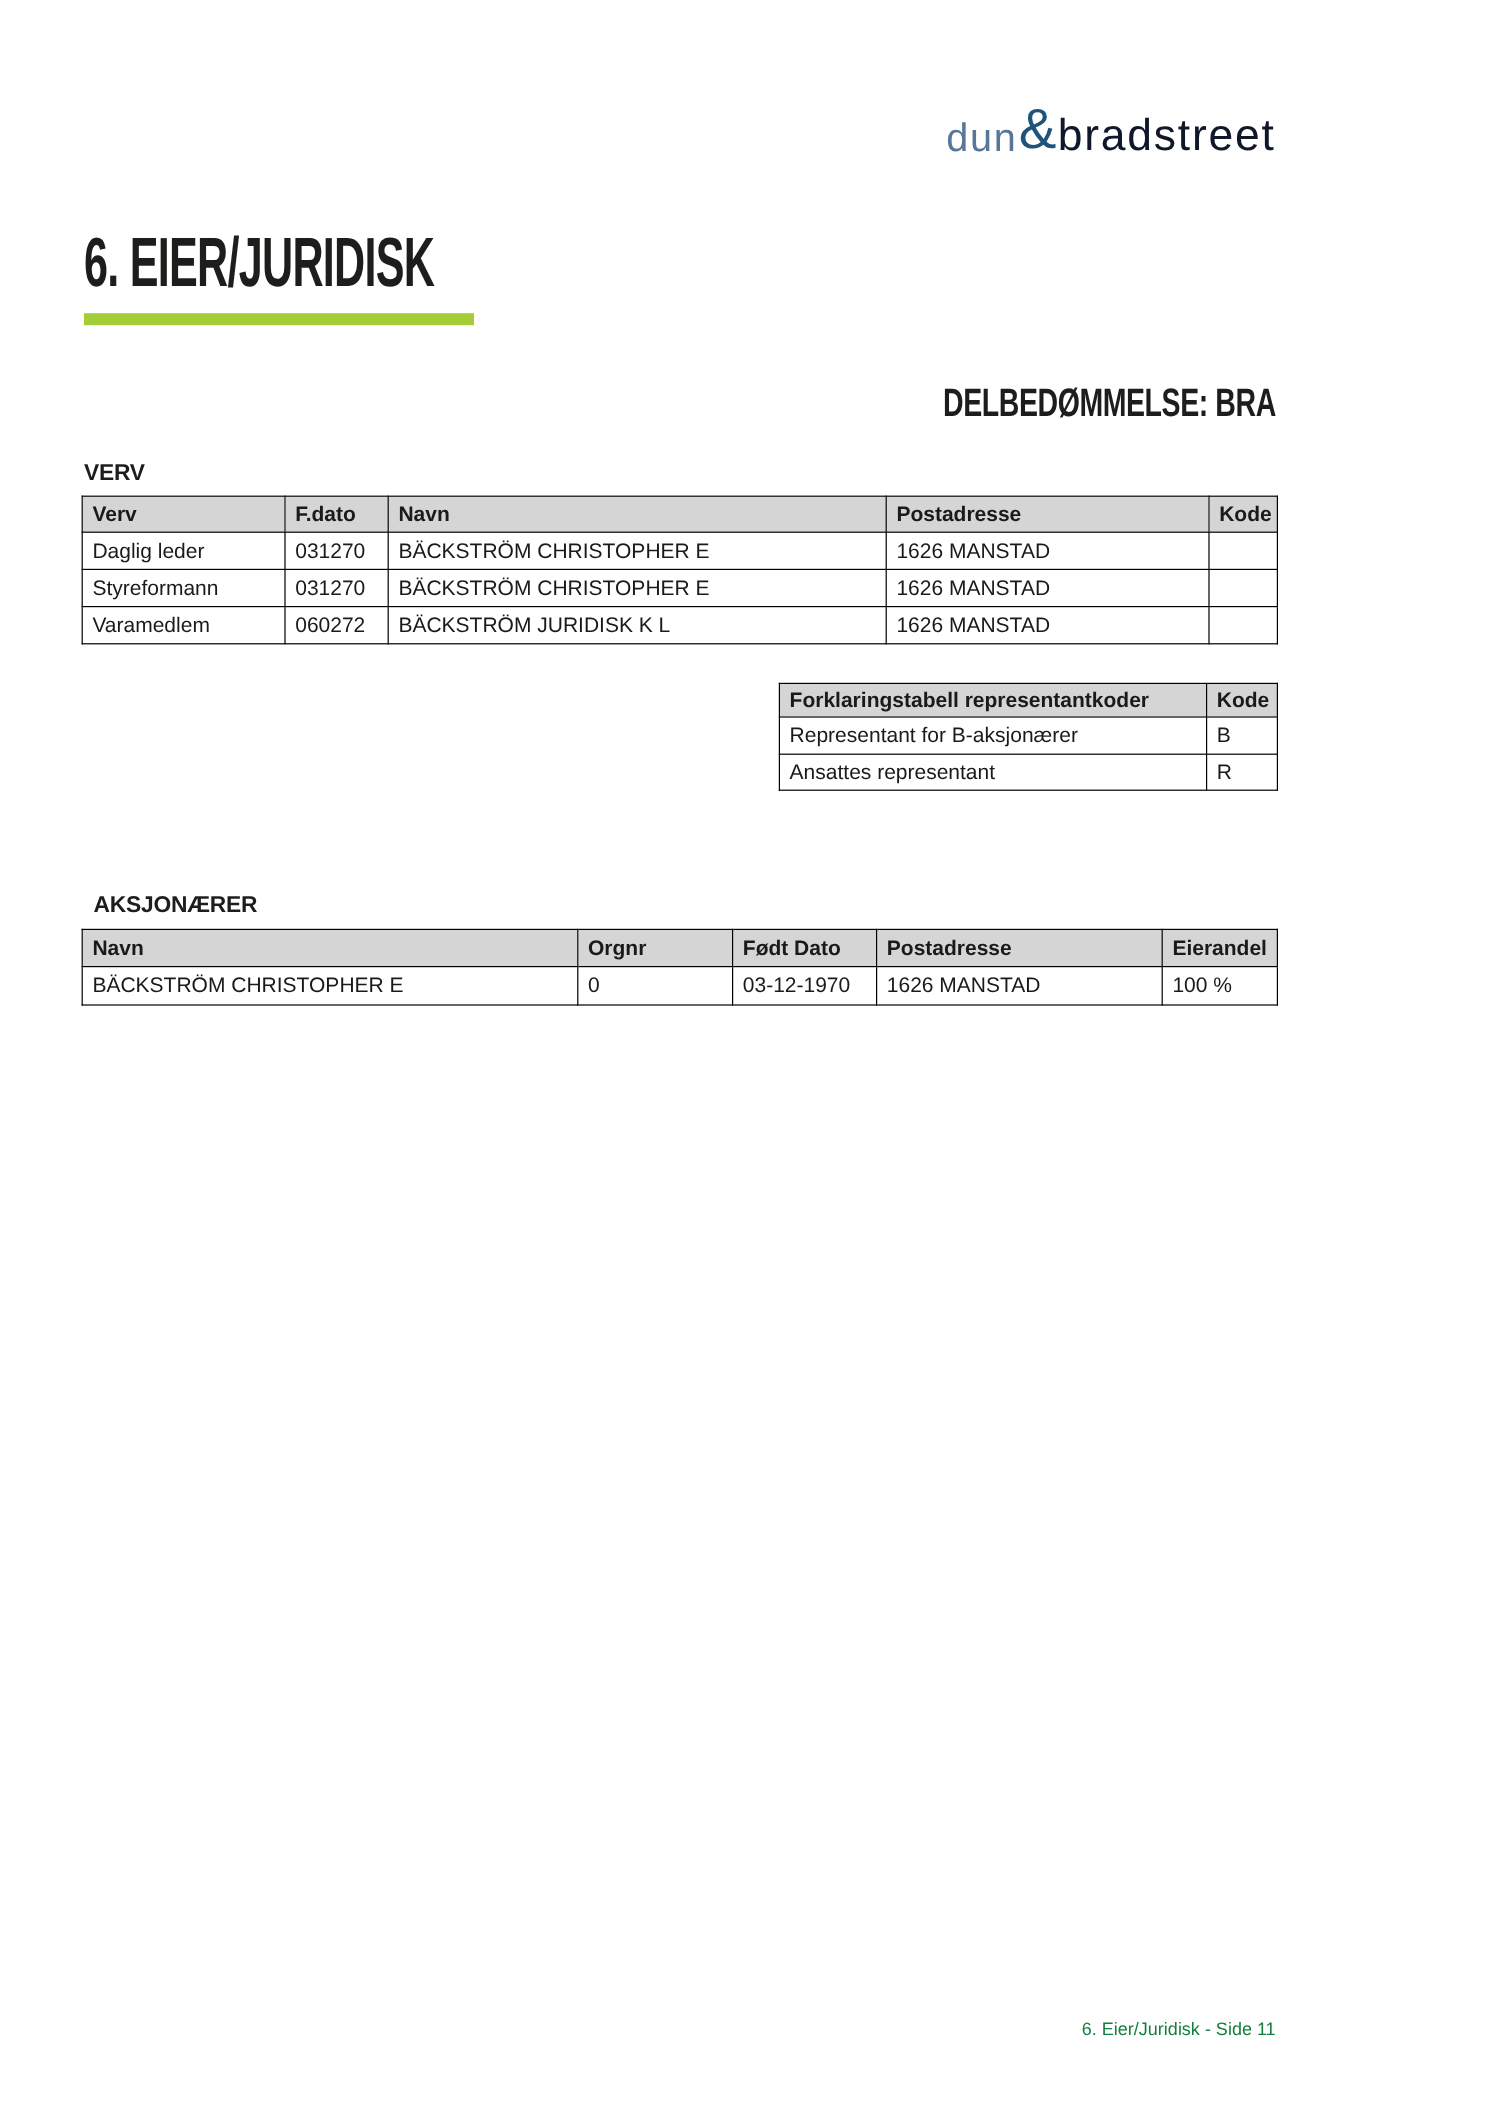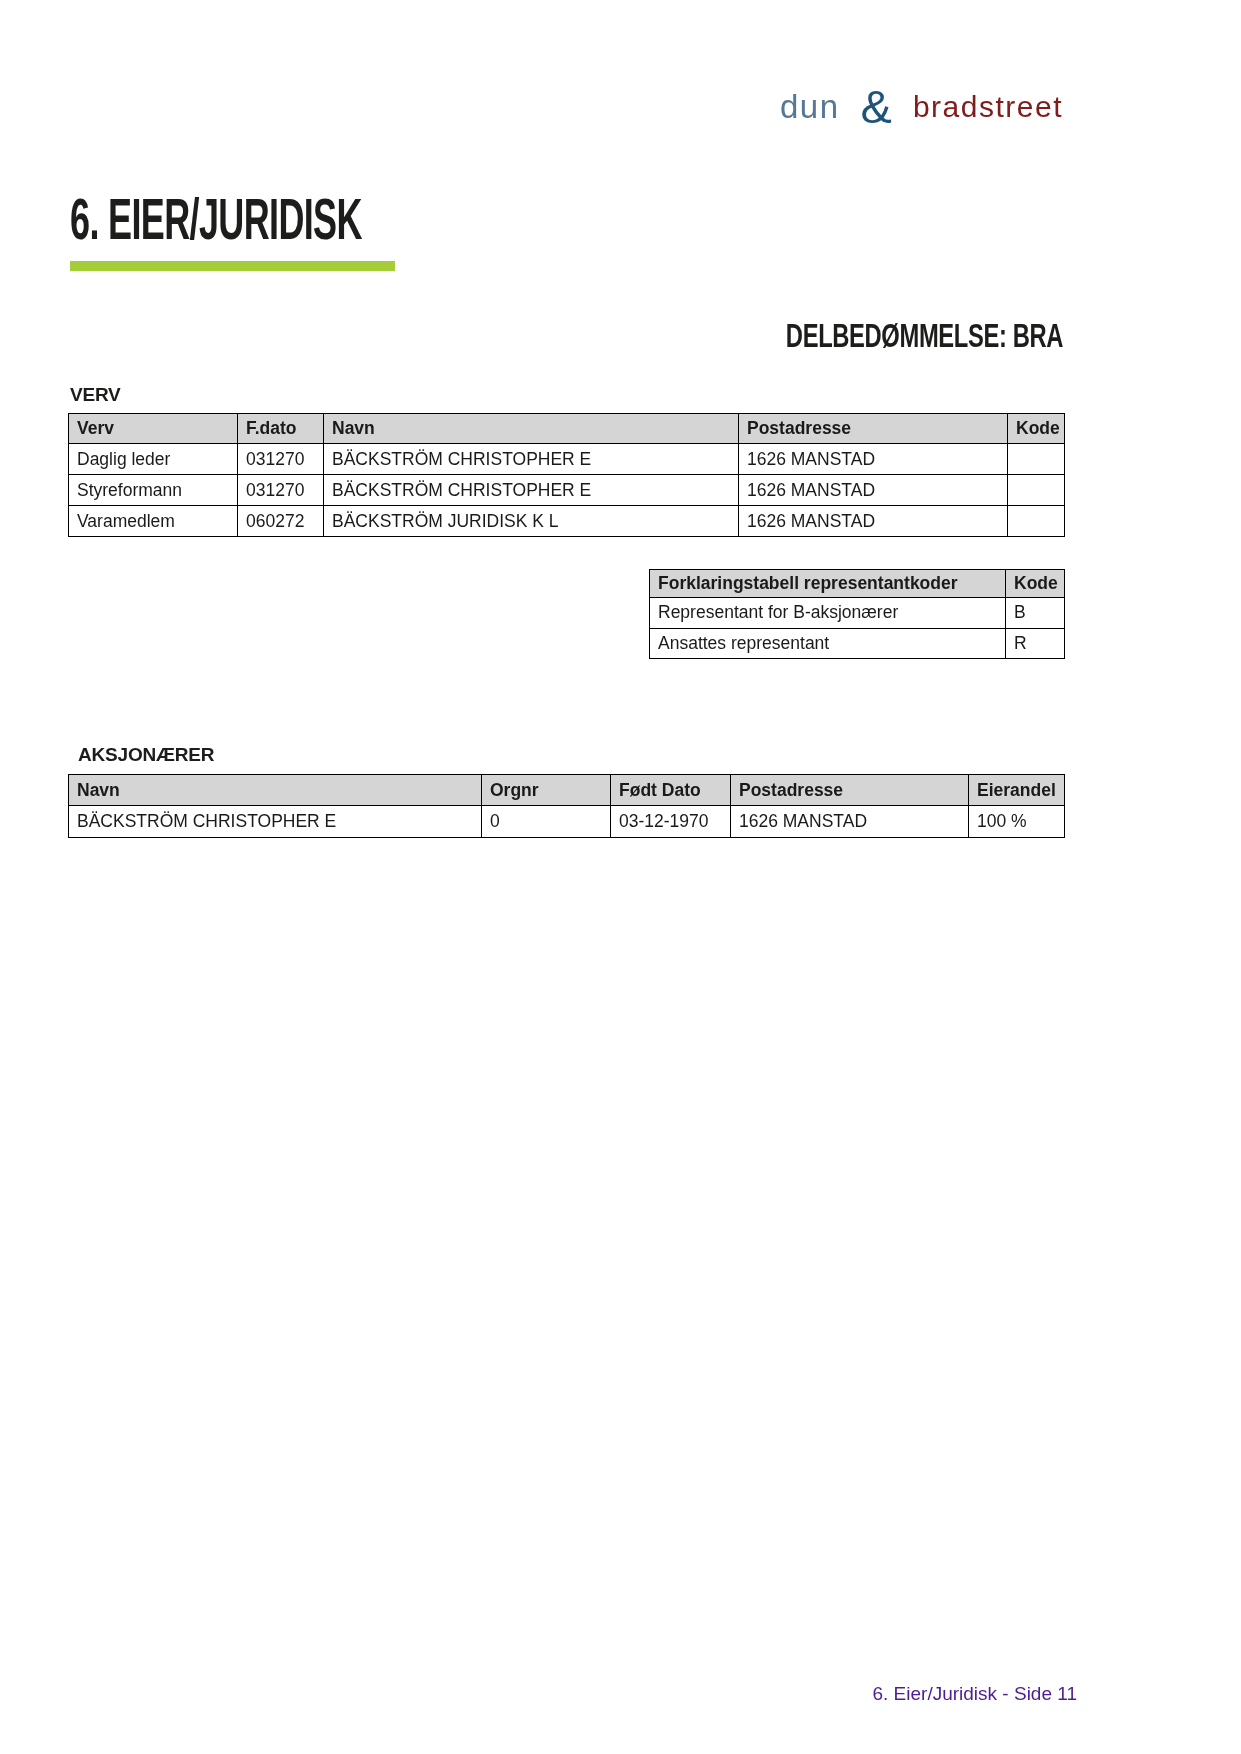--- a/index.html
+++ b/index.html
@@ -12,38 +12,37 @@
     color: #1a1a1a;
     overflow: hidden;
   }
 
   
   .logo {
     position: absolute;
     top: 79px;
     right: 178px;
     display: flex;
-    align-items: center;
-    white-space: nowrap;
-    gap: 20px;
+    align-items: flex-end;
+    white-space: nowrap;
   }
   .logo .dun {
     font-size: 33px;
     color: #567795;
     letter-spacing: 1.5px;
   }
   .logo .amp {
     font-size: 47px;
     color: #1f5379;
     margin: 0 1px;
     font-weight: 400;
   }
   .logo .brad {
-    font-size: 30px;
-    color: #7f1d1d;
+    font-size: 37px;
+    color: #0f172a;
     letter-spacing: 1.5px;
   }
 
   
   .main-title {
     position: absolute;
     left: 70px;
     top: 190px;
     font-size: 58px;
     font-weight: bold;
@@ -114,24 +113,24 @@
   .codes-table { left: 649px; top: 569px; width: 415px; }
   .codes-table th { height: 27px; }
   .codes-table td { height: 29.5px; }
   .aksj-table  { left: 68px; top: 774px; width: 996px; }
   .aksj-table th  { height: 30px; }
   .aksj-table td  { height: 31px; }
 
   
   .footer {
     position: absolute;
-    right: 164px;
+    right: 178px;
     top: 1683px;
-    font-size: 19px;
-    color: #4c1d95;
+    font-size: 15px;
+    color: #15803d;
     white-space: nowrap;
   }
 </style>
 </head>
 <body>
 
 <div class="page">
 
   <div class="logo">
     <span class="dun">dun</span>

